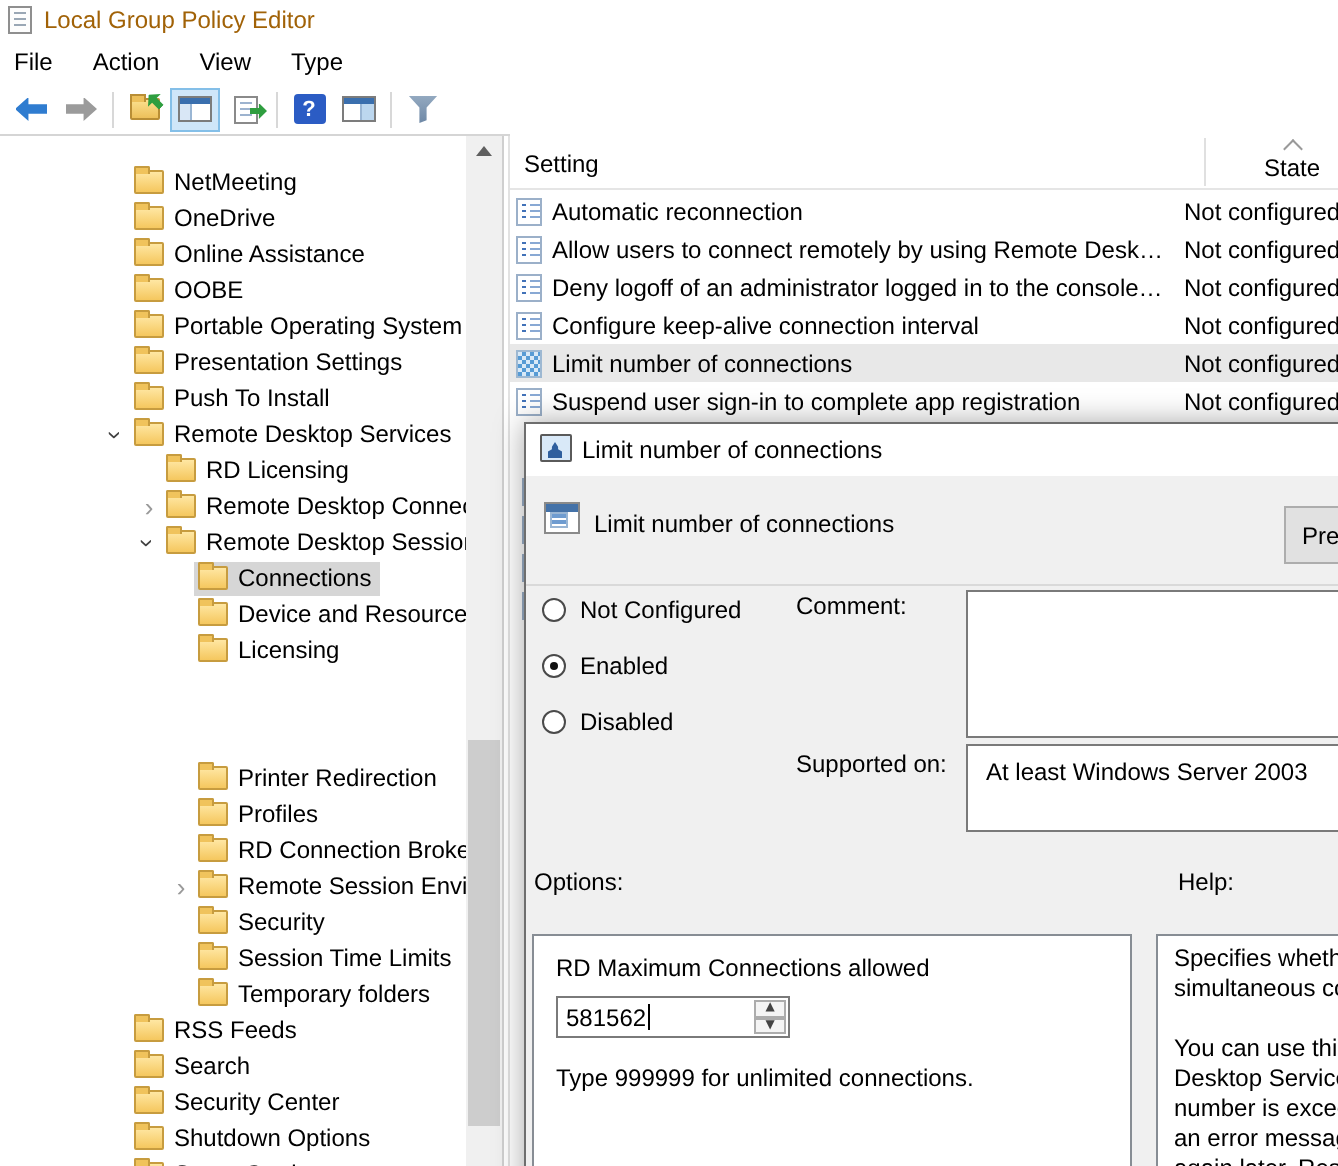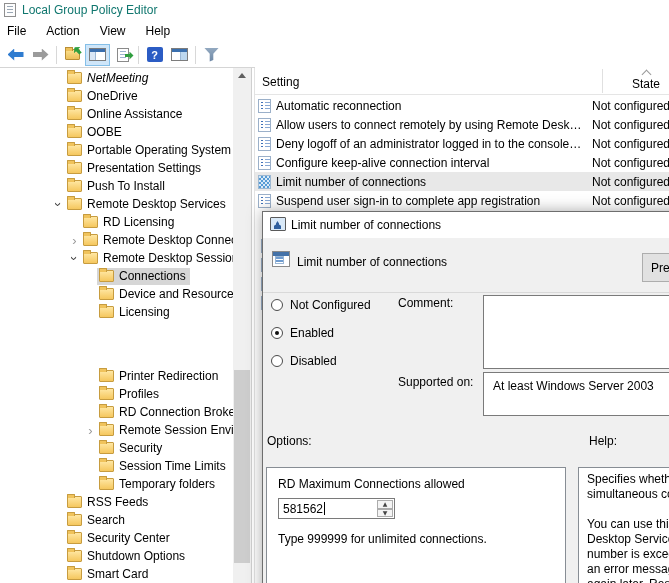--- a/index.html
+++ b/index.html
@@ -6,21 +6,21 @@
   html,body { width:669px; height:583px; }
   body { position:relative; overflow:hidden; background:#fff;
          font-family:"Liberation Sans", sans-serif; font-size:12px; color:#000; }
 
   
   .titlebar { position:absolute; left:0; top:0; width:100%; height:20px; background:#fff; }
   .app-ico { position:absolute; left:4px; top:3px; width:12px; height:14px; background:#fdfdfd;
              border:1px solid #8f8f8f; }
   .app-ico::before { content:""; position:absolute; left:2px; right:2px; top:2px; height:8px;
              background:repeating-linear-gradient(180deg,#9aa7b5 0 1px,transparent 1px 3px); }
-  .wtitle { position:absolute; left:22px; top:3px; color:#0f766e; font-size:12px; white-space:nowrap; }
+  .wtitle { position:absolute; left:22px; top:3px; color:#a16207; font-size:12px; white-space:nowrap; }
 
   
   .menubar { position:absolute; left:0; top:20px; width:100%; height:22px; background:#fff; display:flex; align-items:center; }
   .menu-item { padding:3px 10px 4px 10px; font-size:12px; }
   .menu-item:first-child { padding-left:7px; }
 
   
   .toolbar { position:absolute; left:0; top:42px; width:100%; height:25px; background:#fff;
              display:flex; align-items:center; padding-left:3px; }
   .tb-btn { width:25px; height:22px; display:flex; align-items:center; justify-content:center;
@@ -51,21 +51,21 @@
   .i-help { width:16px; height:15px; background:#2b5cc4; border-radius:2px; color:#fff;
             display:flex; align-items:center; justify-content:center; font-weight:bold; font-size:11px; }
   .i-help::after { content:"?"; }
   .i-filter { width:15px; height:14px; background:linear-gradient(#93a9c0,#6d87a5);
             clip-path:polygon(0 0,100% 0,62% 45%,62% 90%,38% 100%,38% 45%); }
 
   
   .pane-topline { position:absolute; left:0; top:67px; width:100%; height:1px; background:#d5d5d5; }
   .tree-pane { position:absolute; left:0; top:68px; width:233px; height:515px; background:#fff; overflow:hidden; }
   .trow { height:18px; display:flex; align-items:center; white-space:nowrap; }
-  .trow:first-child { margin-top:1px;font-style:italic; }
+  .trow:first-child { margin-top:14px; }
   .chev { width:13px; text-align:center; font-size:13px; line-height:13px; color:#9a9a9a; flex:0 0 13px; }
   .chev b { font-weight:normal; display:inline-block; }
   .chev.exp { color:#404040; }
   .chev.exp b { transform:rotate(90deg); }
   .hlwrap { display:flex; align-items:center; gap:5px; padding:1px 4px 2px 2px; }
   .hlwrap.on { background:#d6d6d6; }
   .folder { position:relative; width:15px; height:12px; flex:0 0 15px;
             background:linear-gradient(#ffe7a3,#f5c75e); border:1px solid #c79c3f; border-radius:1px; }
   .folder::before { content:""; position:absolute; top:-3px; left:-1px; width:6px; height:3px;
             background:#f0c35c; border:1px solid #c79c3f; border-bottom:none; border-radius:1px 1px 0 0; }
@@ -149,21 +149,21 @@
 
 <div class="titlebar">
   <span class="app-ico"></span>
   <span class="wtitle">Local Group Policy Editor</span>
 </div>
 
 <div class="menubar">
   <span class="menu-item">File</span>
   <span class="menu-item">Action</span>
   <span class="menu-item">View</span>
-  <span class="menu-item">Help</span>
+  <span class="menu-item">Type</span>
 </div>
 
 <div class="toolbar">
   <span class="tb-btn">
       <span class="i-back"></span>
     </span>
   <span class="tb-btn">
       <span class="i-fwd"></span>
     </span>
   <span class="tb-sep"></span>

